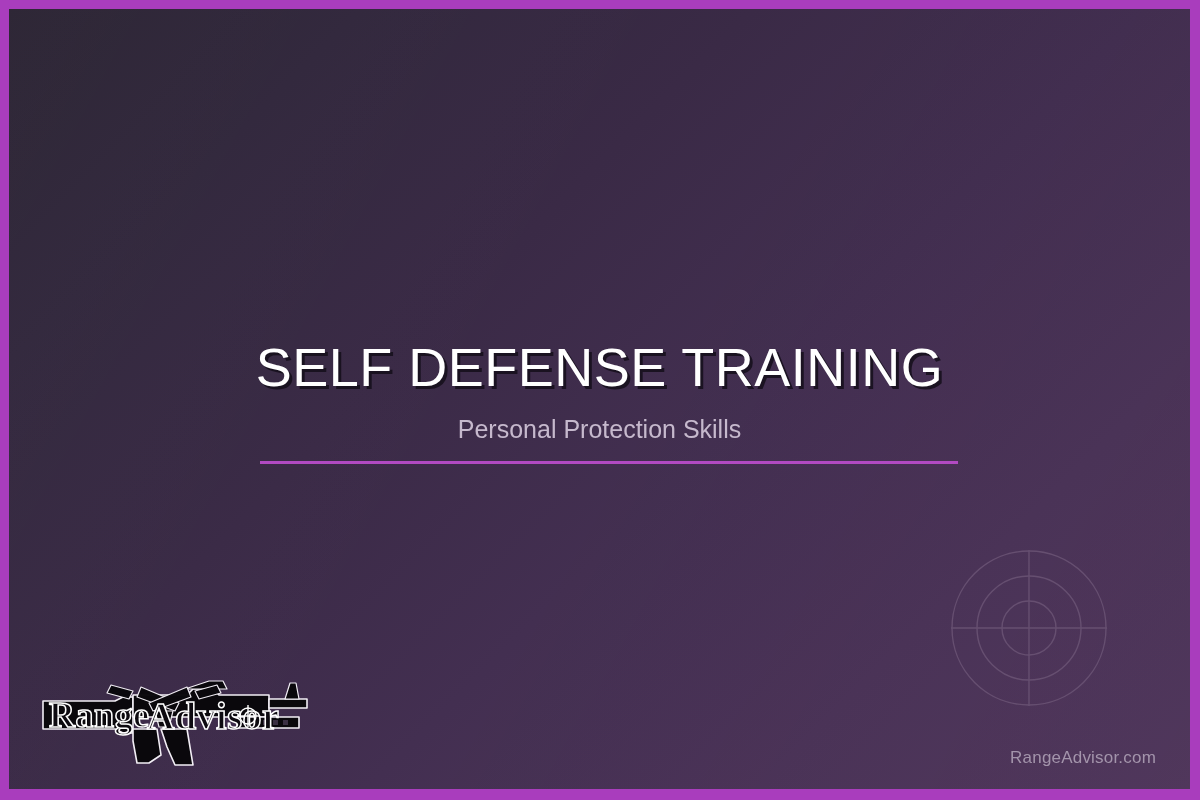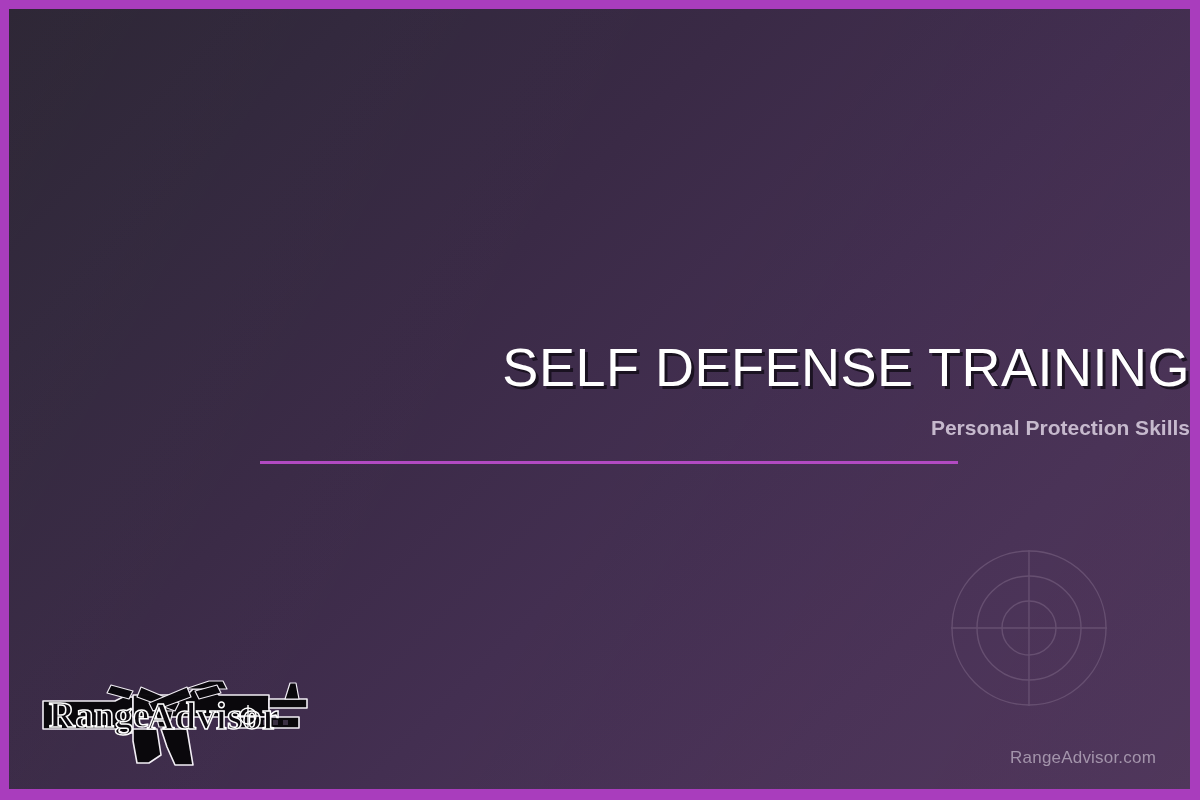--- a/index.html
+++ b/index.html
@@ -58,39 +58,39 @@
     opacity: 1;
   }
   .target-mark svg { display: block; }
 
   
   .title-block {
     position: absolute;
     left: 0;
     right: 0;
     top: 330px;
-    text-align: right;
+    text-align: center;
   }
 
   .slide-title {
     font-family: "Liberation Sans", sans-serif;
     font-size: 54px;
     font-weight: 400;
     letter-spacing: 0.5px;
     color: #ffffff;
     line-height: 1.05;
     margin: 0;
     text-shadow: 3px 3px 0px rgba(20, 14, 26, 0.85);
     white-space: nowrap;
   }
 
   .slide-subtitle {
     font-family: "Liberation Sans", sans-serif;
-    font-size: 21px;
-    font-weight: 700;
+    font-size: 25px;
+    font-weight: 400;
     color: #c6b9cd;
     margin: 20px 0 0 0;
     line-height: 1.1;
     white-space: nowrap;
   }
 
   .divider {
     position: absolute;
     left: 251px;
     top: 452px;

